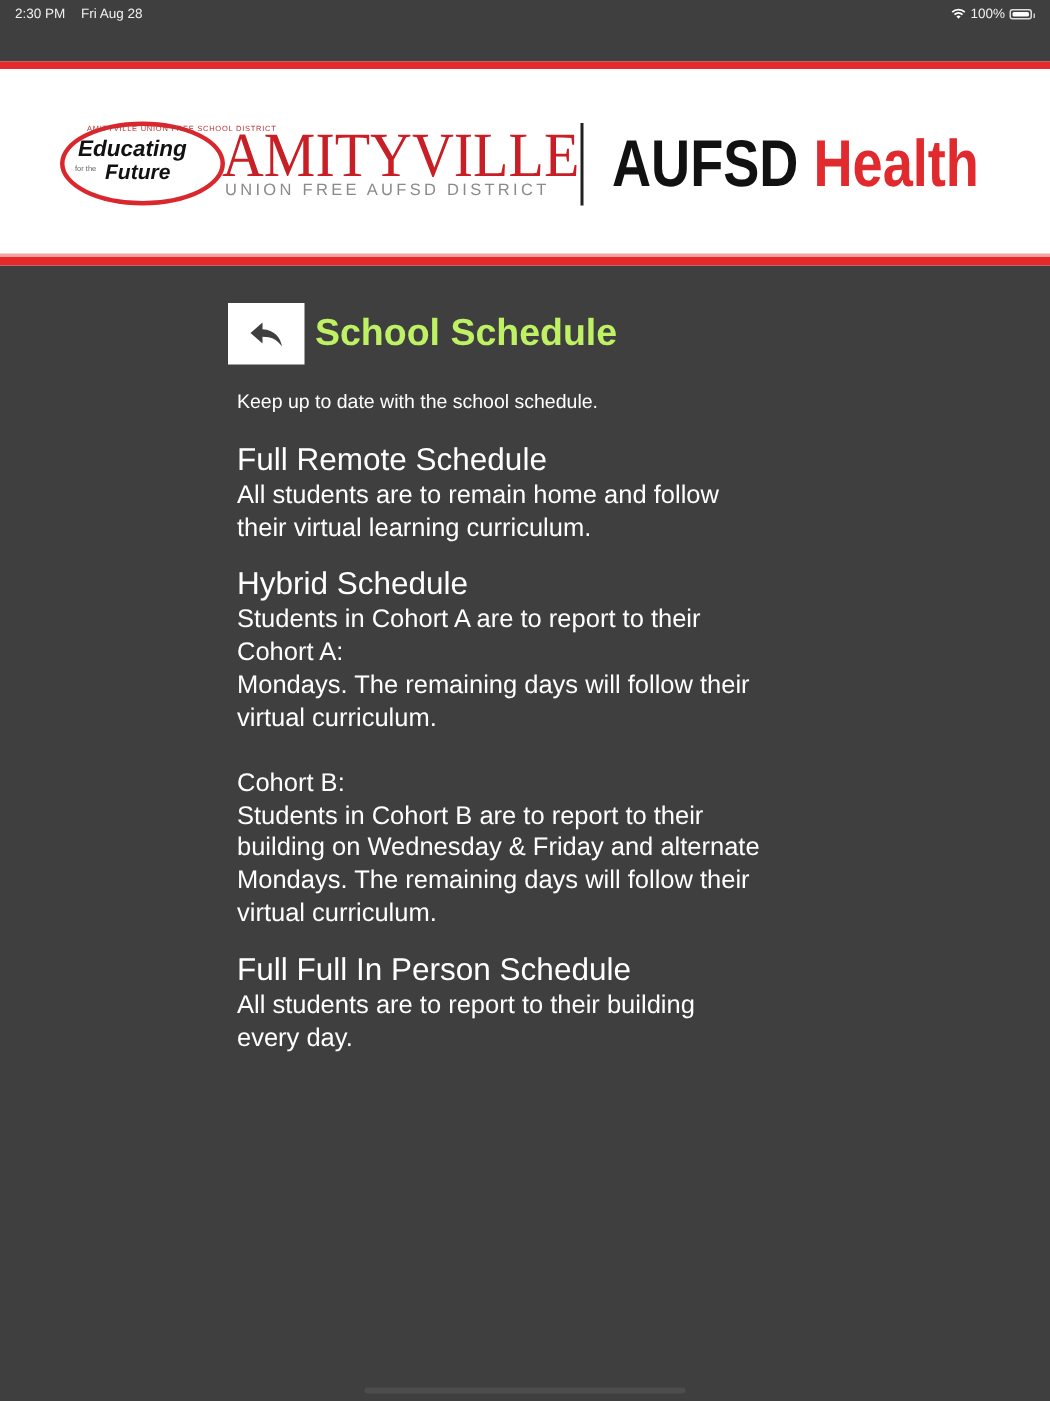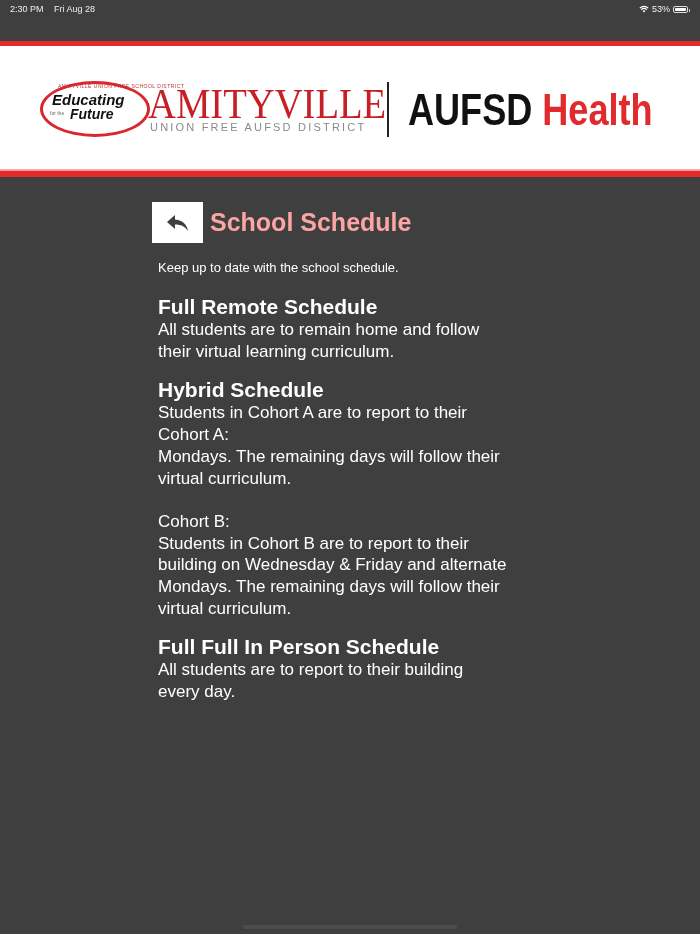--- a/index.html
+++ b/index.html
@@ -56,24 +56,24 @@
     position: absolute; left: 408px; top: 86px; font-size: 44px; font-weight: bold; color: #111;
     transform: scaleX(0.82); transform-origin: left; line-height: 48px; white-space: nowrap;
   }
   .aufsd .health { color: #e02a2e; }
 
   .content { position: absolute; left: 152px; top: 202px; width: 420px; }
   .header-row { display: flex; align-items: center; height: 41px; }
   .back-btn {
     width: 51px; height: 41px; background: #fff; display: flex; align-items: center; justify-content: center;
   }
-  .page-title { font-size: 25px; font-weight: bold; margin-left: 7px; color: #fca5a5; }
+  .page-title { font-size: 25px; font-weight: bold; margin-left: 7px; color: #bef264; }
   .intro { margin: 14px 0 0 6px; font-size: 13px; line-height: 22px; }
   .section { margin: 16px 0 0 6px; }
-  .section-title { font-size: 21px; font-weight: bold; line-height: 24px; }
+  .section-title { font-size: 21px; font-weight: normal; line-height: 24px; }
   .text { font-size: 17px; line-height: 21.7px; }
   .gap { height: 21.7px; }
 
   .home-indicator {
     position: absolute; left: 243px; top: 925px; width: 214px; height: 4px; border-radius: 2px; background: #4d4d4d;
   }
 </style>
 </head>
 <body>
 
@@ -81,21 +81,21 @@
   <div class="status-left">
     <span>2:30 PM</span>
     <span>Fri Aug 28</span>
   </div>
   <div class="status-right">
     <svg class="wifi" viewBox="0 0 10 8">
       <path d="M5 7.5 L3.6 6 A2 2 0 0 1 6.4 6 Z" fill="#fff"></path>
       <path d="M2.3 4.7 A4 4 0 0 1 7.7 4.7" stroke="#fff" stroke-width="1.2" fill="none"></path>
       <path d="M0.8 3.1 A6 6 0 0 1 9.2 3.1" stroke="#fff" stroke-width="1.2" fill="none"></path>
     </svg>
-    <span>53%</span>
+    <span>100%</span>
     <div class="battery"></div>
   </div>
 </div>
 
 <div class="banner"></div>
 <div class="red-top"></div>
 <div class="red-bottom"></div>
 
 <div class="logo-oval"></div>
 <div class="logo-arc">AMITYVILLE UNION FREE SCHOOL DISTRICT</div>

